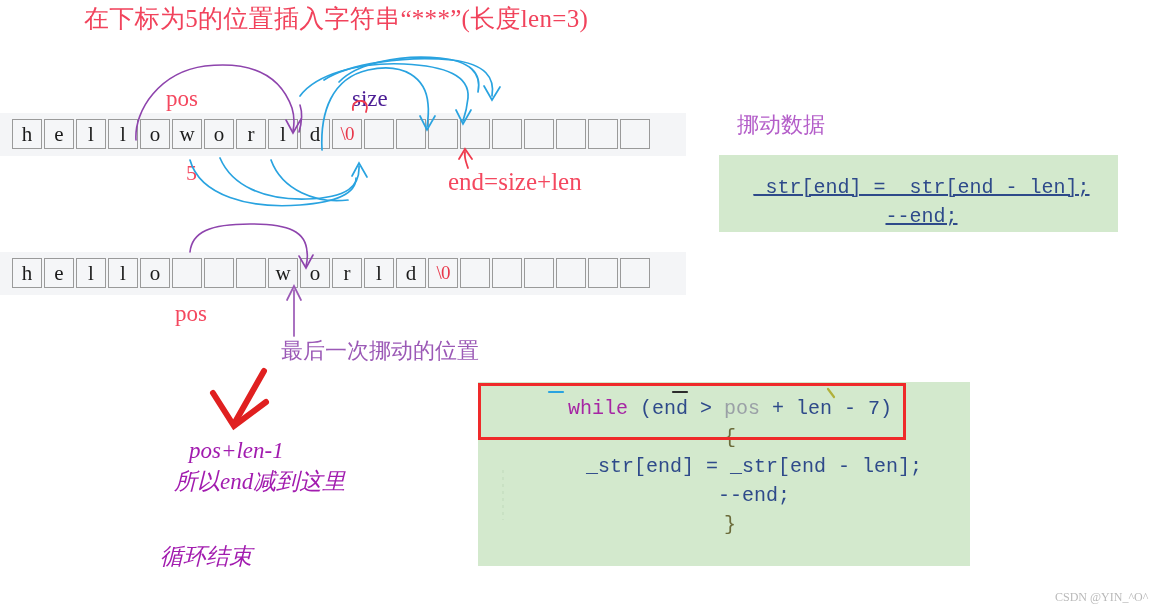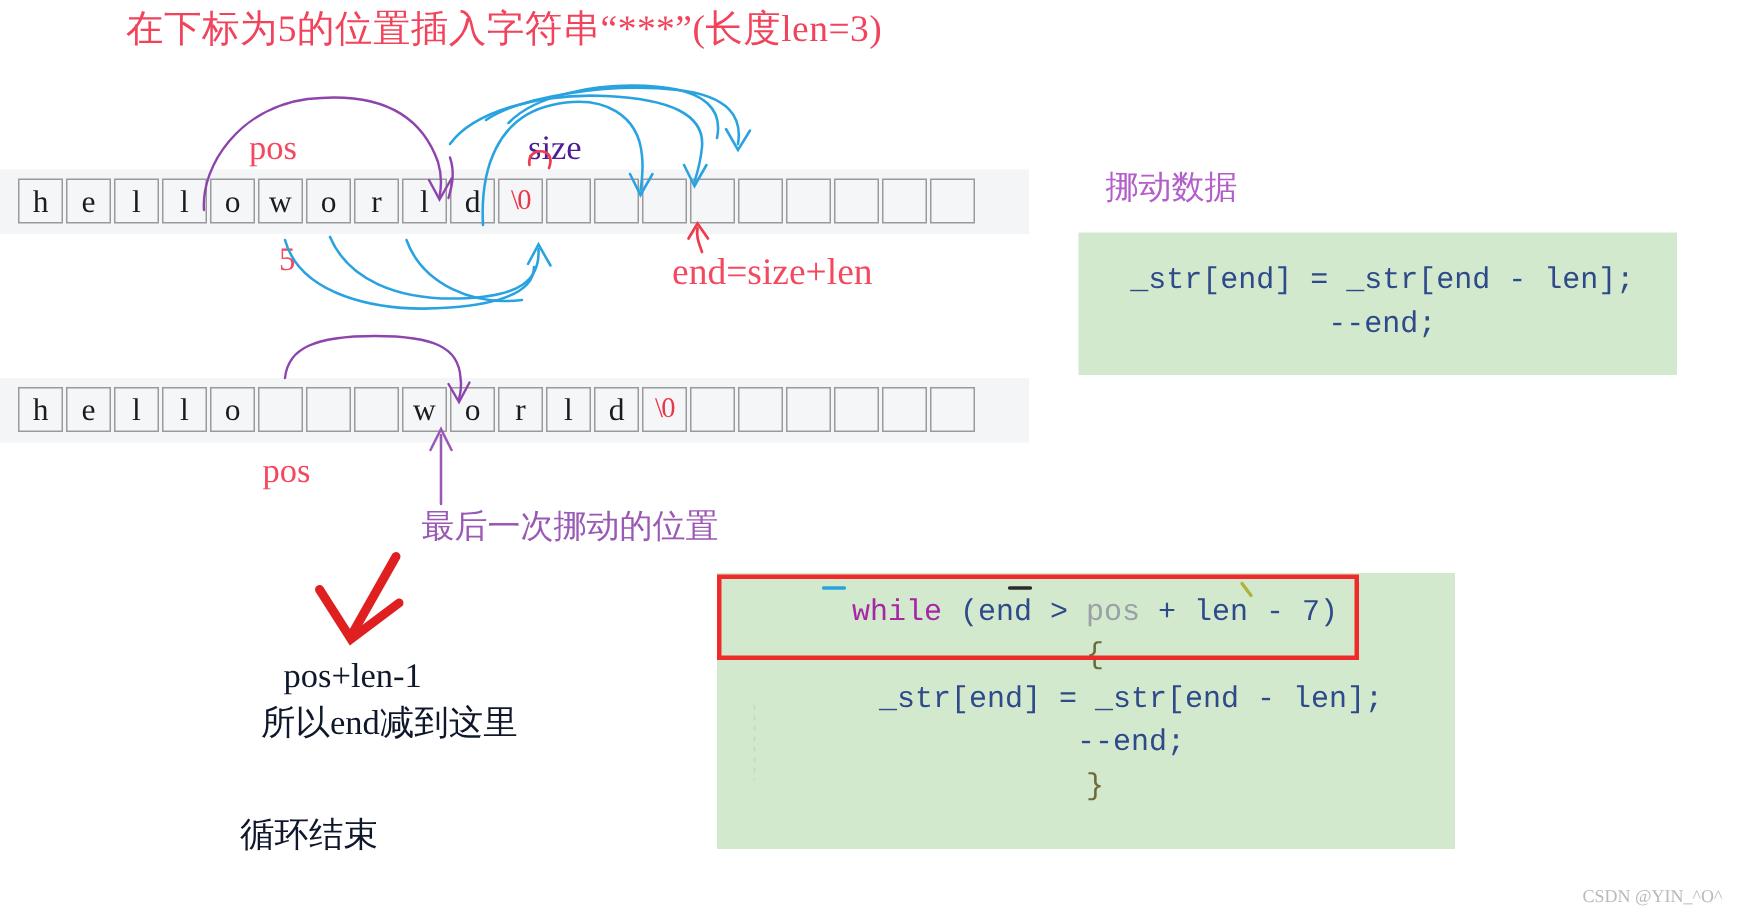--- a/index.html
+++ b/index.html
@@ -68,46 +68,48 @@
   .code-box {
     background: #d3e9cd;
     font-family: "Liberation Mono", "DejaVu Sans Mono", monospace;
     font-size: 20px;
     color: #2e4a8a;
     white-space: pre;
     line-height: 1.45;
   }
   .code-box-1 {
     left: 719px; top: 155px;
-    width: 399px; height: 95px;
+    width: 399px; height: 77px;
     padding: 18px 0 0 6px;
     box-sizing: border-box;
+    text-decoration: underline;
   }
   .code-box-2 {
     left: 478px; top: 382px;
     width: 492px; height: 184px;
     padding: 12px 0 0 12px;
     box-sizing: border-box;
   }
   .kw { color: #a626a4; }
   .dim { color: #9aa0a6; }
   .brace { color: #6b6b3a; }
 
   .red-outline {
     left: 478px; top: 383px;
     width: 428px; height: 57px;
     border: 3px solid #ef2a2a;
     box-sizing: border-box;
   }
 
   
   .note-red {
-    color: #0f172a;
+    color: #a21caf;
     font-size: 23px;
     white-space: nowrap;
+    font-style: italic;
   }
   .note1 { left: 189px; top: 438px; }
   .note2 { left: 174px; top: 466px; }
   .note3 { left: 160px; top: 508px; }
   .note4 { left: 160px; top: 541px; }
 
   
   .watermark {
     left: 1055px; top: 590px;
     font-family: Liberation Serif, serif;

